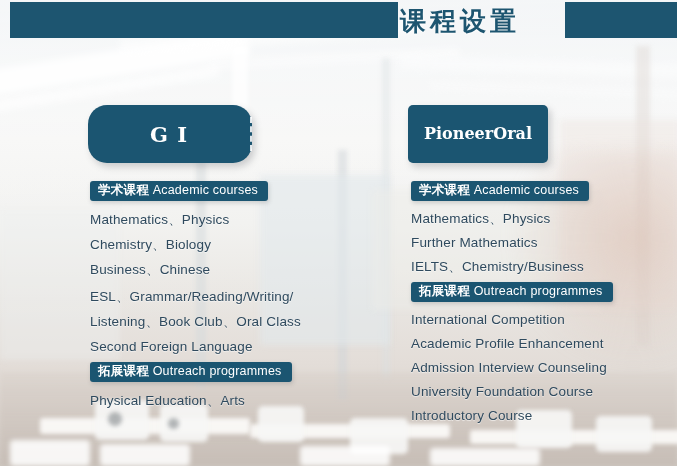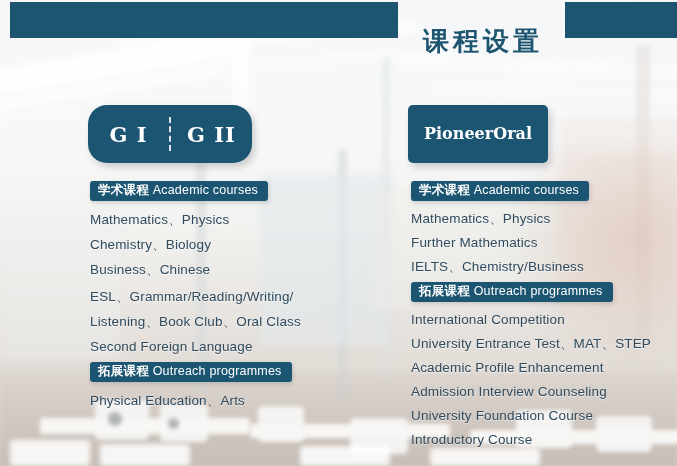--- a/index.html
+++ b/index.html
@@ -117,29 +117,27 @@
   .topbar-left  { left: 10px;  width: 388px; }
   .topbar-right { left: 565px; width: 112px; }
 
   .title {
     position: absolute;
     left: 400px;
     top: 0px;
     width: 166px;
     height: 42px;
     line-height: 42px;
-    text-align: center;
     color: #1d5570;
     font-family: "DejaVu Serif", "Liberation Serif", serif;
     font-weight: 700;
     font-size: 26px;
     letter-spacing: 4px;
     text-shadow: 0 1px 2px rgba(255,255,255,0.9);
     white-space: nowrap;
-    margin-top: 20px;
   }
 
   
   .card {
     position: absolute;
     background: #1b5571;
     border-radius: 5px;
     box-shadow: 3px 4px 7px rgba(90,95,100,0.28);
     color: #ffffff;
     font-family: "DejaVu Serif", "Liberation Serif", serif;
@@ -267,21 +265,20 @@
   </div>
 
   <div class="topbar topbar-left"></div>
   <div class="topbar topbar-right"></div>
   <div class="title">课程设置</div>
 
   <div class="card card-left">
     <div class="g-wrap">
       <span class="g-item">G I</span>
       <span class="g-sep"></span>
-      <span class="g-item">G II</span>
     </div>
   </div>
 
   <div class="card card-right">
     <span>Pioneer</span>
     <span>Oral</span>
   </div>
 
   <div class="col col-left">
 
@@ -330,21 +327,20 @@
     </div>
 
     <div class="group">
       <div class="badge-row">
         <span class="badge">
           <span class="cn">拓展课程</span>
           <span class="en">Outreach programmes</span>
         </span>
       </div>
       <div class="item">International Competition</div>
-      <div class="item">University Entrance Test、MAT、STEP</div>
       <div class="item">Academic Profile Enhancement</div>
       <div class="item">Admission Interview Counseling</div>
       <div class="item">University Foundation Course</div>
       <div class="item">Introductory Course</div>
     </div>
 
   </div>
 
 </div>
 

